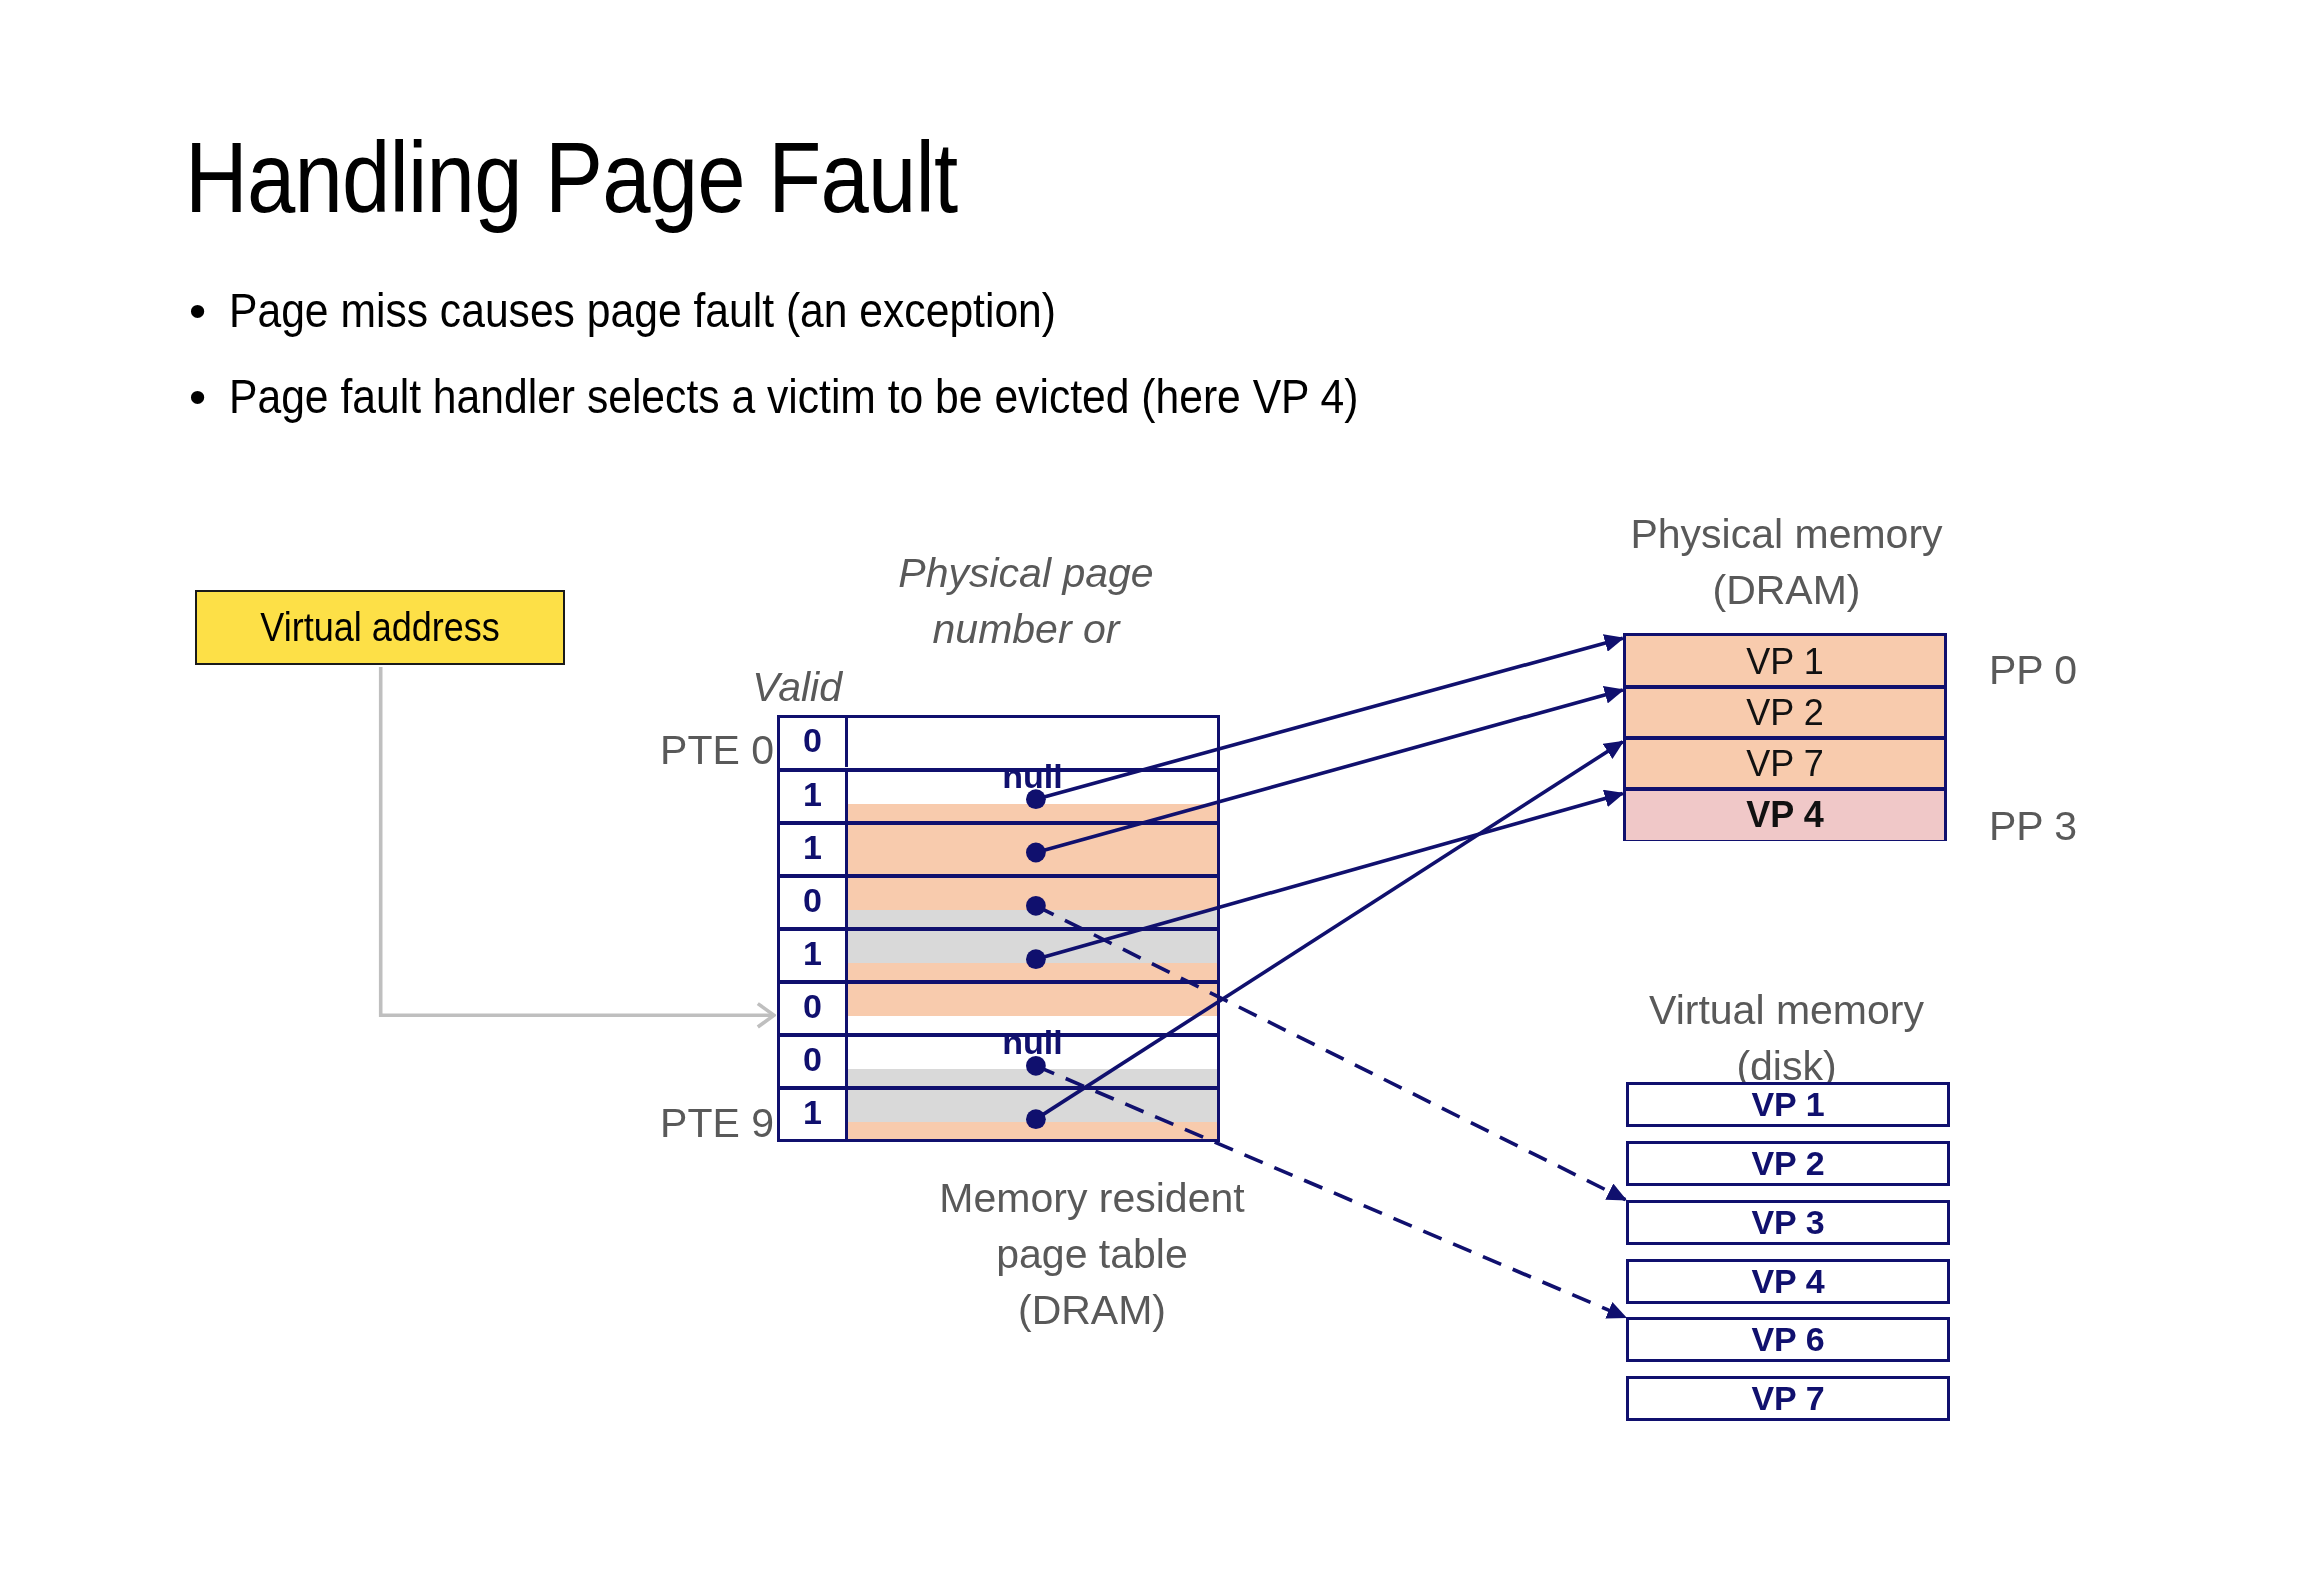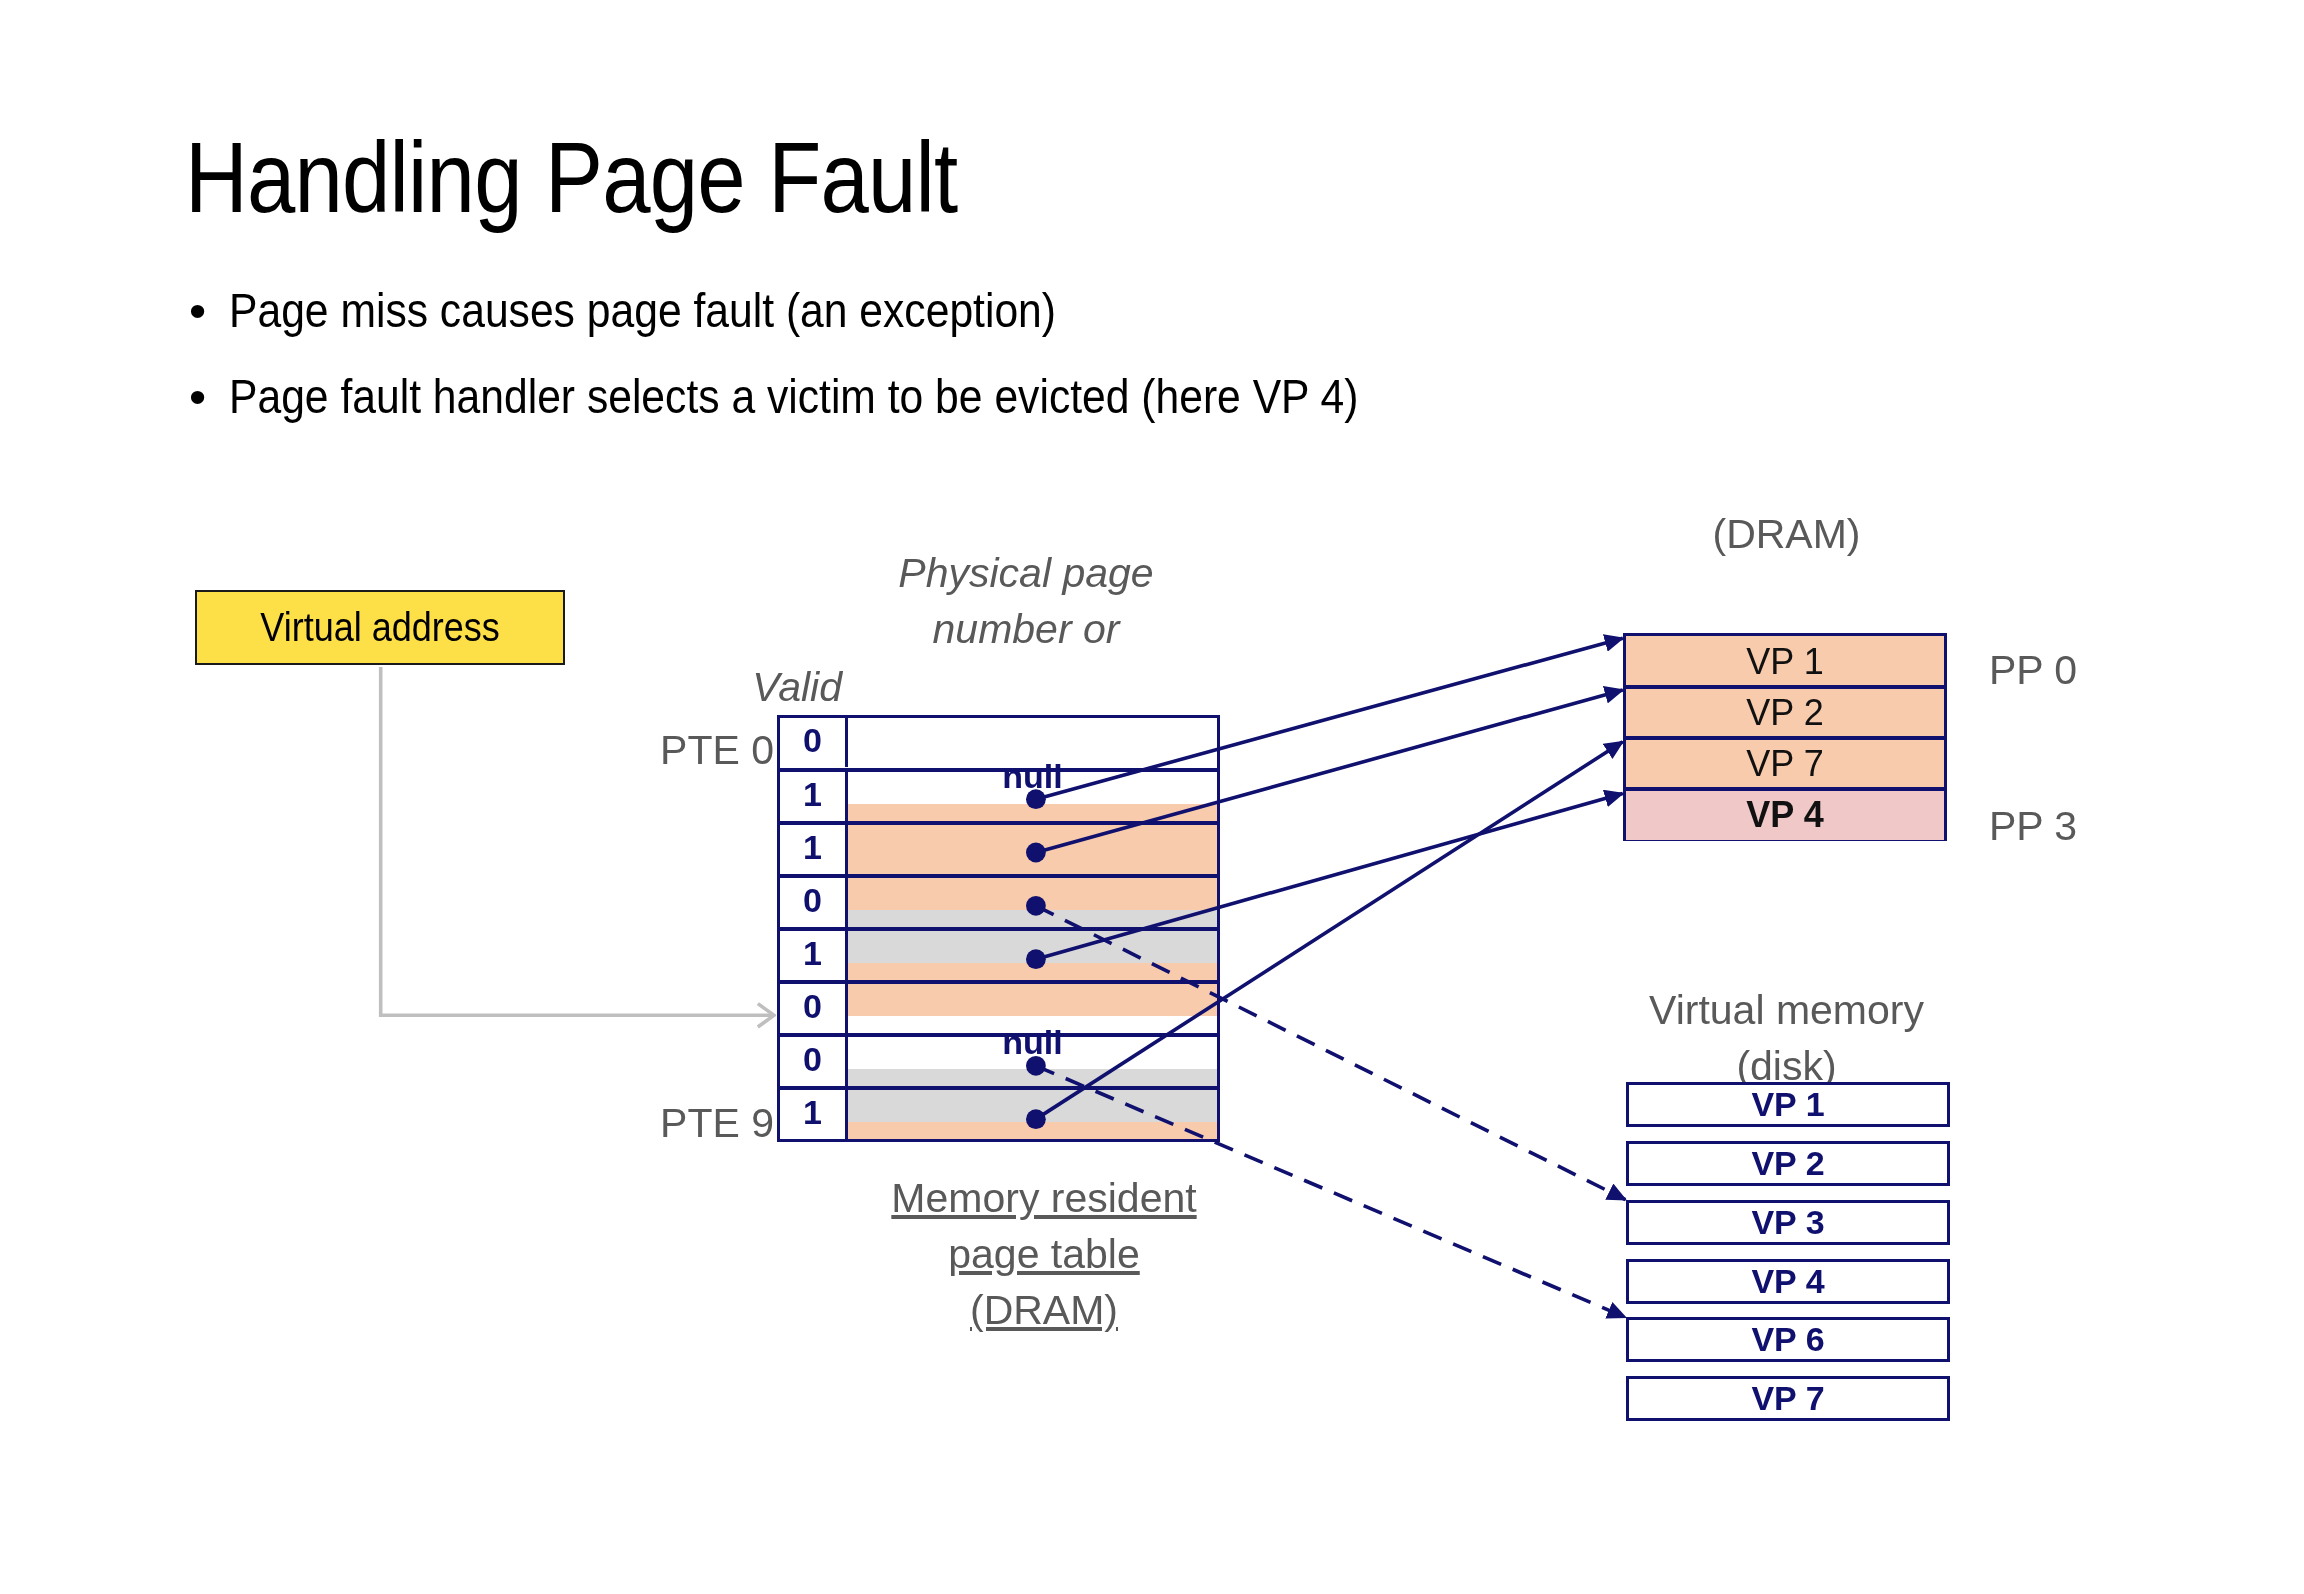--- a/index.html
+++ b/index.html
@@ -36,21 +36,21 @@
   .pt-valid { position: absolute; left: 0; top: 0; width: 68px; height: 100%; background: #fff;
               border-right: 3.6px solid #10106e; box-sizing: border-box; display: flex; align-items: center;
               justify-content: center; color: #10106e; font-weight: bold; font-size: 34px; }
   .pt-addr { position: absolute; left: 68px; top: 0; right: 0; height: 100%; display: flex; align-items: center;
              justify-content: center; color: #10106e; font-weight: bold; font-size: 34px; margin-top: 36px; }
   .pt-sep { position: absolute; left: 0; right: 0; height: 3.6px; background: #10106e; }
   .fill-mapped { background: #f8cbad; }
   .fill-disk { background: #d9d9d9; }
   .fill-null { background: #ffffff; }
 
-  #pt-caption { left: 846px; top: 1170px; width: 396px; line-height: 56px; text-decoration: underline; }
+  #pt-caption { left: 894px; top: 1170px; width: 396px; line-height: 56px; }
 
   #pm-title { left: 1611px; top: 506px; width: 351px; line-height: 56px; }
   #pm-box { left: 1623px; top: 633px; width: 324px; height: 208px; box-sizing: border-box; border: 3.6px solid #10106e; }
   .pm-row { position: absolute; left: 0; right: 0; height: 51px; display: flex; align-items: center; justify-content: center;
             font-size: 36px; color: #111; box-sizing: border-box; }
   .pm-row.victim { font-weight: bold; background: #f0c8c8; }
   .pm-row.normal { background: #f8cbad; }
   .pm-sep { position: absolute; left: 0; right: 0; height: 3.6px; background: #10106e; }
   .pp-label { left: 1989px; line-height: 54px; }
   #pp-0 { top: 643px; }
@@ -132,20 +132,21 @@
     </div>
   </div>
 
 <div id="pt-caption" class="abs gray-label center">
   <div>Memory resident</div>
   <div>page table</div>
   <div>(DRAM)</div>
 </div>
 
 <div id="pm-title" class="abs gray-label center">
+  <div>Physical memory</div>
   <div>(DRAM)</div>
 </div>
 <div id="pm-box" class="abs">
     <div class="pm-row normal" style="top: 0px;">VP 1</div>
     <div class="pm-row normal" style="top: 51px;">VP 2</div>
     <div class="pm-sep" style="top: 49px;"></div>
     <div class="pm-row normal" style="top: 102px;">VP 7</div>
     <div class="pm-sep" style="top: 100px;"></div>
     <div class="pm-row victim" style="top: 153px;">VP 4</div>
     <div class="pm-sep" style="top: 151px;"></div>

